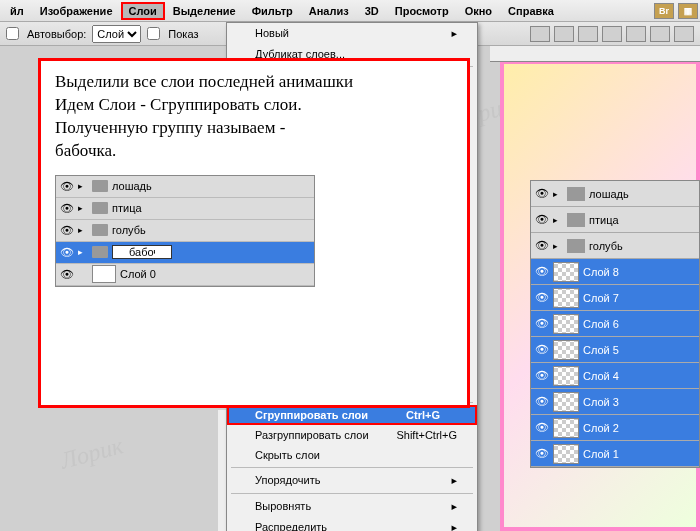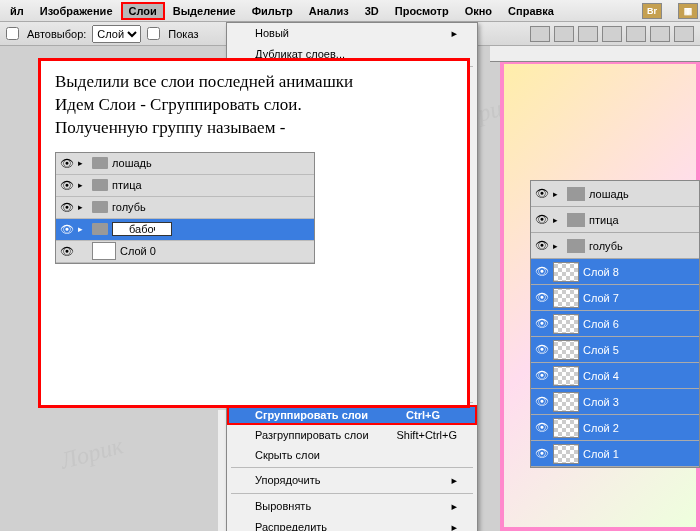--- a/index.html
+++ b/index.html
@@ -1,21 +1,21 @@
 <!DOCTYPE html>
 <html><head>
   <meta charset="utf-8">
   <style>
     * { margin: 0; padding: 0; box-sizing: border-box; }
     body { font-family: Arial, sans-serif; font-size: 11px; background: #d0d0d0; width: 700px; height: 531px; overflow: hidden; position: relative; }
     
     .menubar { background: linear-gradient(#f0f0f0, #e0e0e0); height: 22px; display: flex; align-items: center; padding: 0 2px; border-bottom: 1px solid #aaa; font-weight: bold; }
     .menubar-item { padding: 3px 8px; cursor: pointer; }
     .menubar-item.active { background: #b8b8b8; border: 2px solid red; padding: 1px 6px; }
-    .menubar-right { margin-left: auto; display: flex; gap: 16px; }
+    .menubar-right { margin-left: auto; display: flex; gap: 4px; }
     .menubar-icon { width: 20px; height: 16px; background: #c5a050; border: 1px solid #888; display: flex; align-items: center; justify-content: center; font-size: 9px; color: #fff; }
     
     .toolbar { background: linear-gradient(#e8e8e8, #d8d8d8); height: 24px; display: flex; align-items: center; padding: 0 6px; border-bottom: 1px solid #aaa; gap: 6px; font-size: 11px; }
     .toolbar input[type=checkbox] { margin-right: 2px; }
     .toolbar select { font-size: 11px; height: 18px; }
     .toolbar-right { margin-left: auto; display: flex; gap: 4px; }
     .tbicon { width: 20px; height: 16px; border: 1px solid #888; background: #d0d0d0; }
     
     .dropdown { position: absolute; top: 22px; left: 226px; width: 252px; background: #f0f0f0; border: 1px solid #888; box-shadow: 2px 2px 4px rgba(0,0,0,0.3); z-index: 100; }
     .dropdown-item { padding: 4px 20px 4px 28px; cursor: pointer; display: flex; justify-content: space-between; font-size: 11px; }
@@ -108,20 +108,21 @@
   <div class="dropdown-sep"></div>
   <div class="dropdown-item arrow">Выровнять</div>
   <div class="dropdown-item arrow">Распределить</div>
 
 </div>
 
 <div class="tutorial">
   <div>Выделили все слои последней анимашки</div>
   <div>Идем Слои - Сгруппировать слои.</div>
   <div>Полученную группу называем -</div>
+  <div>бабочка.</div>
 
   <div class="mini-layers">
     <div class="mini-row">
       <span class="eye">👁</span>
       <span class="tri">▸</span>
       <div class="folder"></div>
       <span>лошадь</span>
     </div>
     <div class="mini-row">
       <span class="eye">👁</span>

